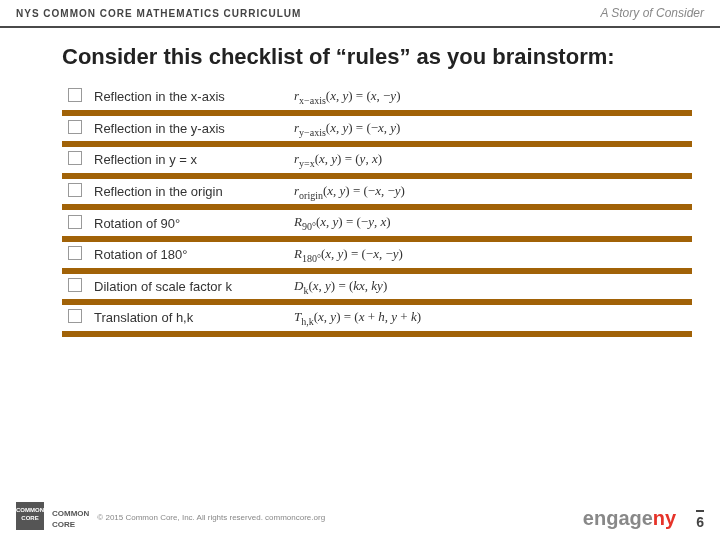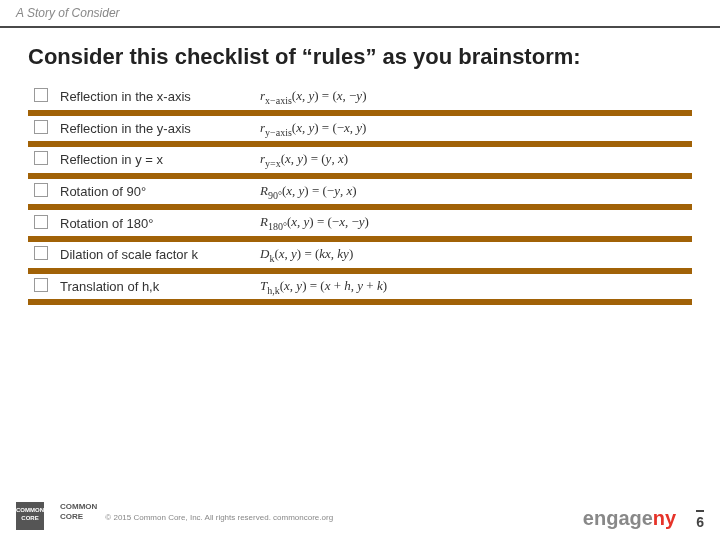--- a/index.html
+++ b/index.html
@@ -28,20 +28,21 @@
     }
     .header-right {
       font-size: 12px;
       color: #888;
       font-style: italic;
     }
 
     
     .main {
       padding: 16px 28px 8px 28px;
+      margin-left: 34px;
     }
     .page-title {
       font-size: 22px;
       font-weight: bold;
       color: #222;
       margin-bottom: 14px;
     }
 
     
     .checklist {
@@ -95,22 +96,22 @@
       align-items: flex-end;
       padding: 0 16px;
     }
     .footer-left {
       display: flex;
       align-items: center;
       gap: 8px;
     }
     .common-core-logo {
       display: flex;
-      align-items: flex-start;
-      gap: 16px;
+      align-items: flex-end;
+      gap: 8px;
     }
     .cc-icon {
       width: 28px;
       height: 28px;
     }
     .cc-text {
       font-size: 8px;
       font-weight: bold;
       color: #555;
       line-height: 1.3;
@@ -146,20 +147,21 @@
       font-weight: bold;
       color: #444;
       border-top: 2px solid #444;
       padding-top: 2px;
     }
   </style>
 </head>
 <body>
 
 <div class="header">
+  <span class="header-left">NYS COMMON CORE MATHEMATICS CURRICULUM</span>
   <span class="header-right">A Story of Consider</span>
 </div>
 
 <div class="main">
   <div class="page-title">Consider this checklist of “rules” as you brainstorm:</div>
 
   <table class="checklist">
     <tbody id="checklist-body">
     <tr>
           <td class="checkbox-cell"><span class="checkbox"></span></td>
@@ -168,20 +170,25 @@
         </tr>
         <tr>
           <td class="checkbox-cell"><span class="checkbox"></span></td>
           <td class="label-cell">Reflection in the y-axis</td>
           <td class="formula-cell formula"><i>r</i><sub>y−axis</sub>(<i>x</i>, <i>y</i>) = (−<i>x</i>, <i>y</i>)</td>
         </tr>
         <tr>
           <td class="checkbox-cell"><span class="checkbox"></span></td>
           <td class="label-cell">Reflection in y = x</td>
           <td class="formula-cell formula"><i>r</i><sub>y=x</sub>(<i>x</i>, <i>y</i>) = (<i>y</i>, <i>x</i>)</td>
+        </tr>
+        <tr>
+          <td class="checkbox-cell"><span class="checkbox"></span></td>
+          <td class="label-cell">Reflection in the origin</td>
+          <td class="formula-cell formula"><i>r</i><sub>origin</sub>(<i>x</i>, <i>y</i>) = (−<i>x</i>, −<i>y</i>)</td>
         </tr>
         <tr>
           <td class="checkbox-cell"><span class="checkbox"></span></td>
           <td class="label-cell">Rotation of 90°</td>
           <td class="formula-cell formula"><i>R</i><sub>90°</sub>(<i>x</i>, <i>y</i>) = (−<i>y</i>, <i>x</i>)</td>
         </tr>
         <tr>
           <td class="checkbox-cell"><span class="checkbox"></span></td>
           <td class="label-cell">Rotation of 180°</td>
           <td class="formula-cell formula"><i>R</i><sub>180°</sub>(<i>x</i>, <i>y</i>) = (−<i>x</i>, −<i>y</i>)</td>

